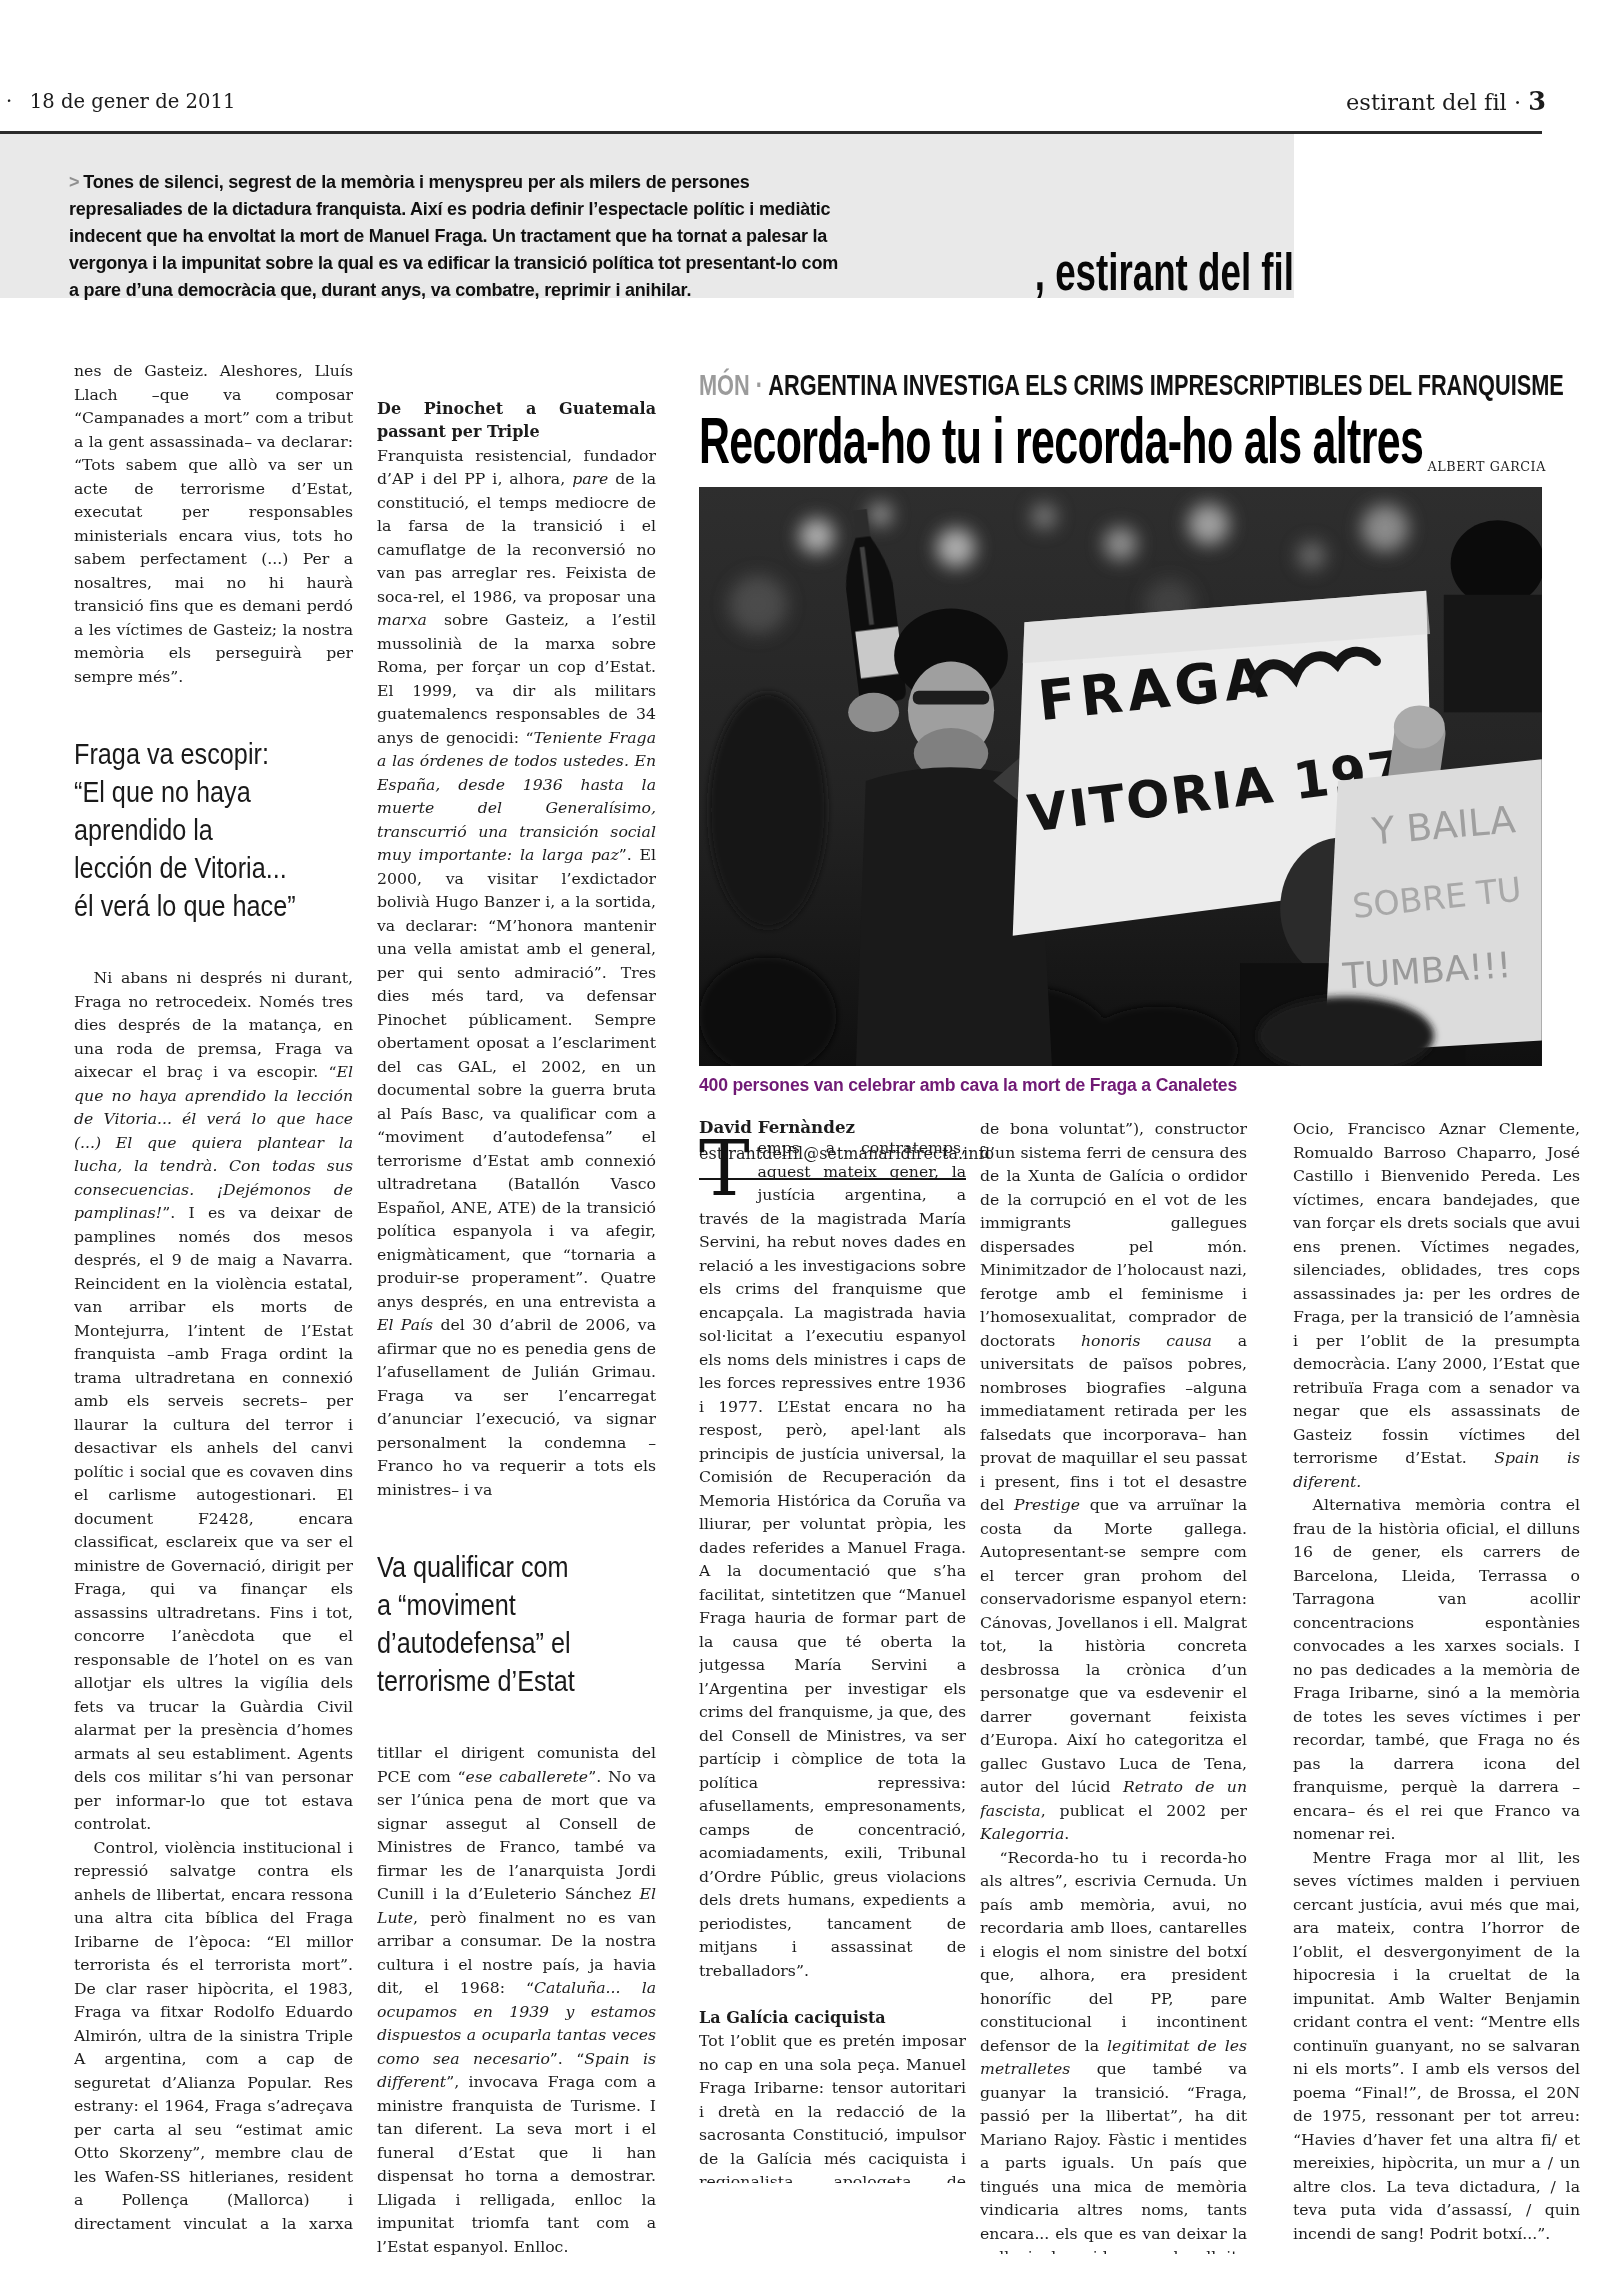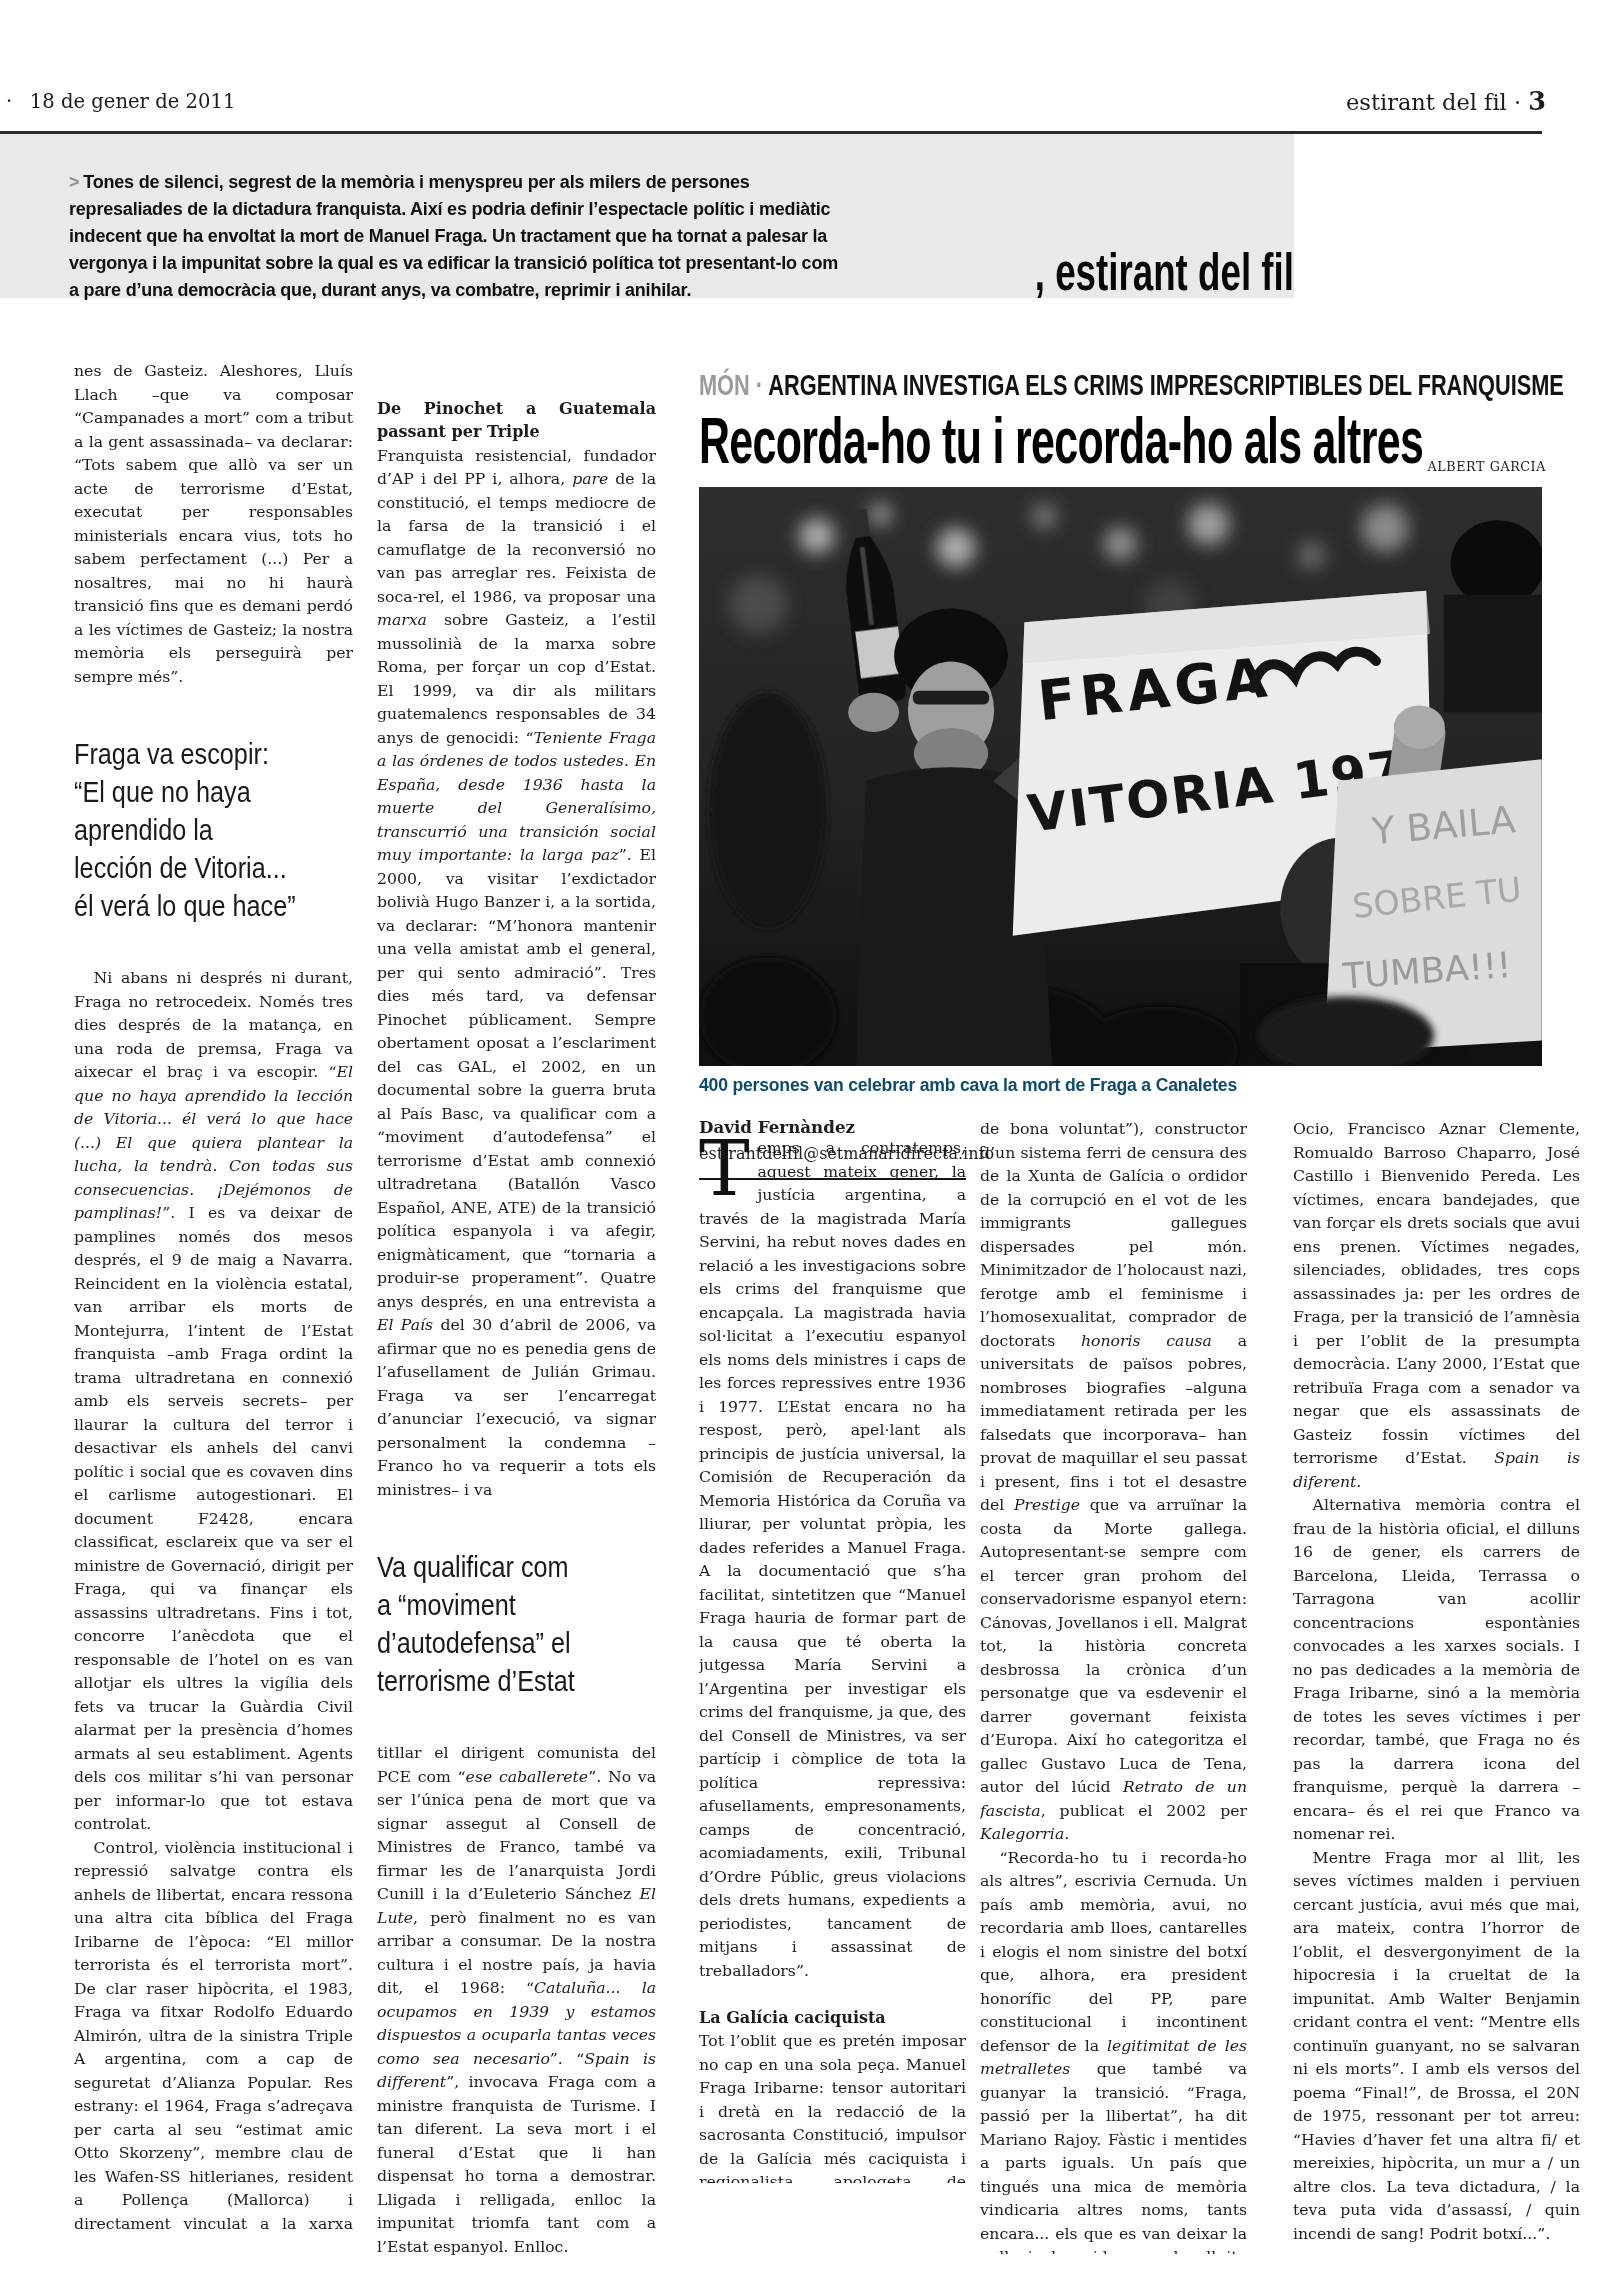--- a/index.html
+++ b/index.html
@@ -49,21 +49,21 @@
     font-size:65px;letter-spacing:-1px;white-space:nowrap;color:#000;
     transform:scaleX(0.66);transform-origin:left top;line-height:1;
   }
   .credit{position:absolute;right:74px;top:459px;font-size:12.7px;letter-spacing:0.6px;}
 
   
   .photo{position:absolute;left:699px;top:487px;width:843px;height:579px;margin:0;background:#1b1b1b;}
   .caption{
     position:absolute;left:699px;top:1075px;
     font-family:"Liberation Sans",sans-serif;font-weight:bold;
-    font-size:17.6px;letter-spacing:-0.2px;color:#0c4a6e;
+    font-size:17.6px;letter-spacing:-0.2px;color:#701a75;
   }
 
   
   .byline{position:absolute;left:699px;top:1117px;width:267px;}
   .byline .author{display:block;font-weight:bold;font-size:16.7px;}
   .byline .email{display:block;font-size:16px;margin-top:6.9px;}
   .byline .rule{height:2px;background:#151515;margin-top:14.7px;}
 
   
   .col{

